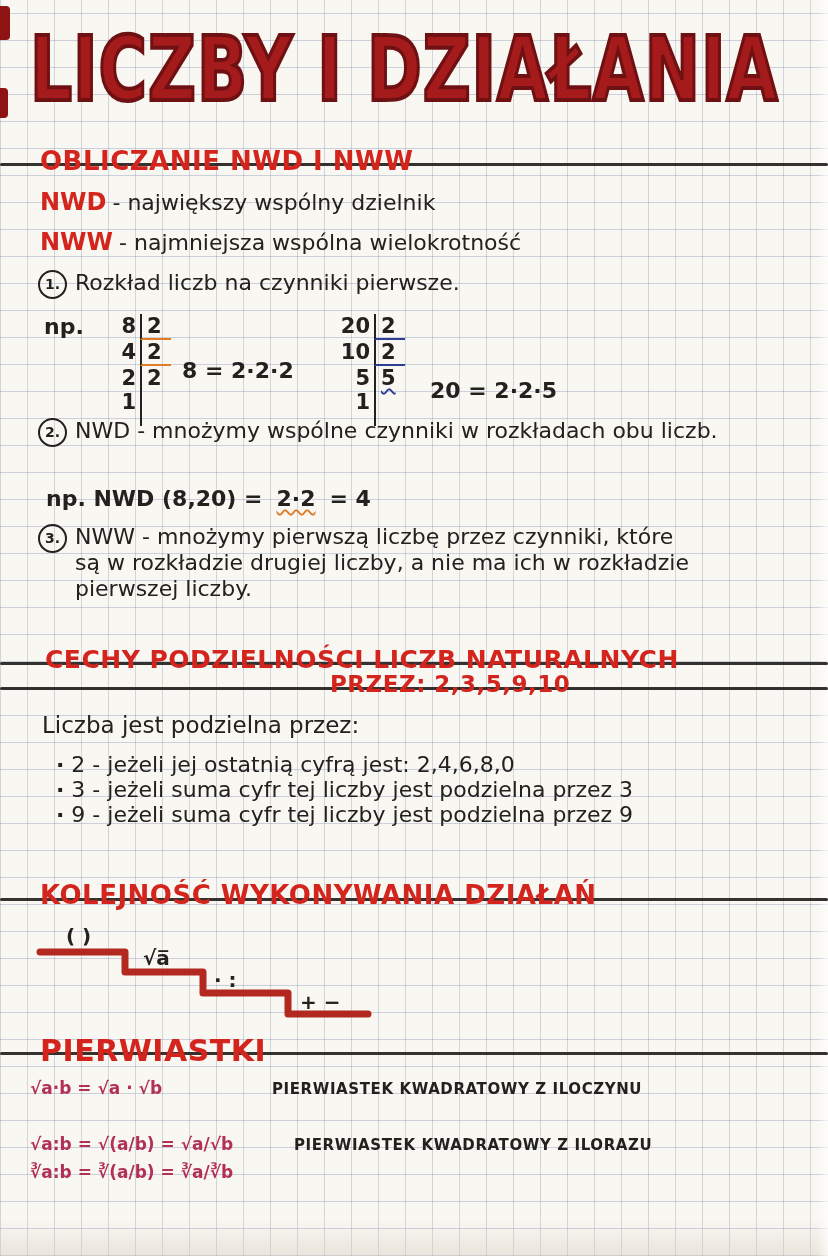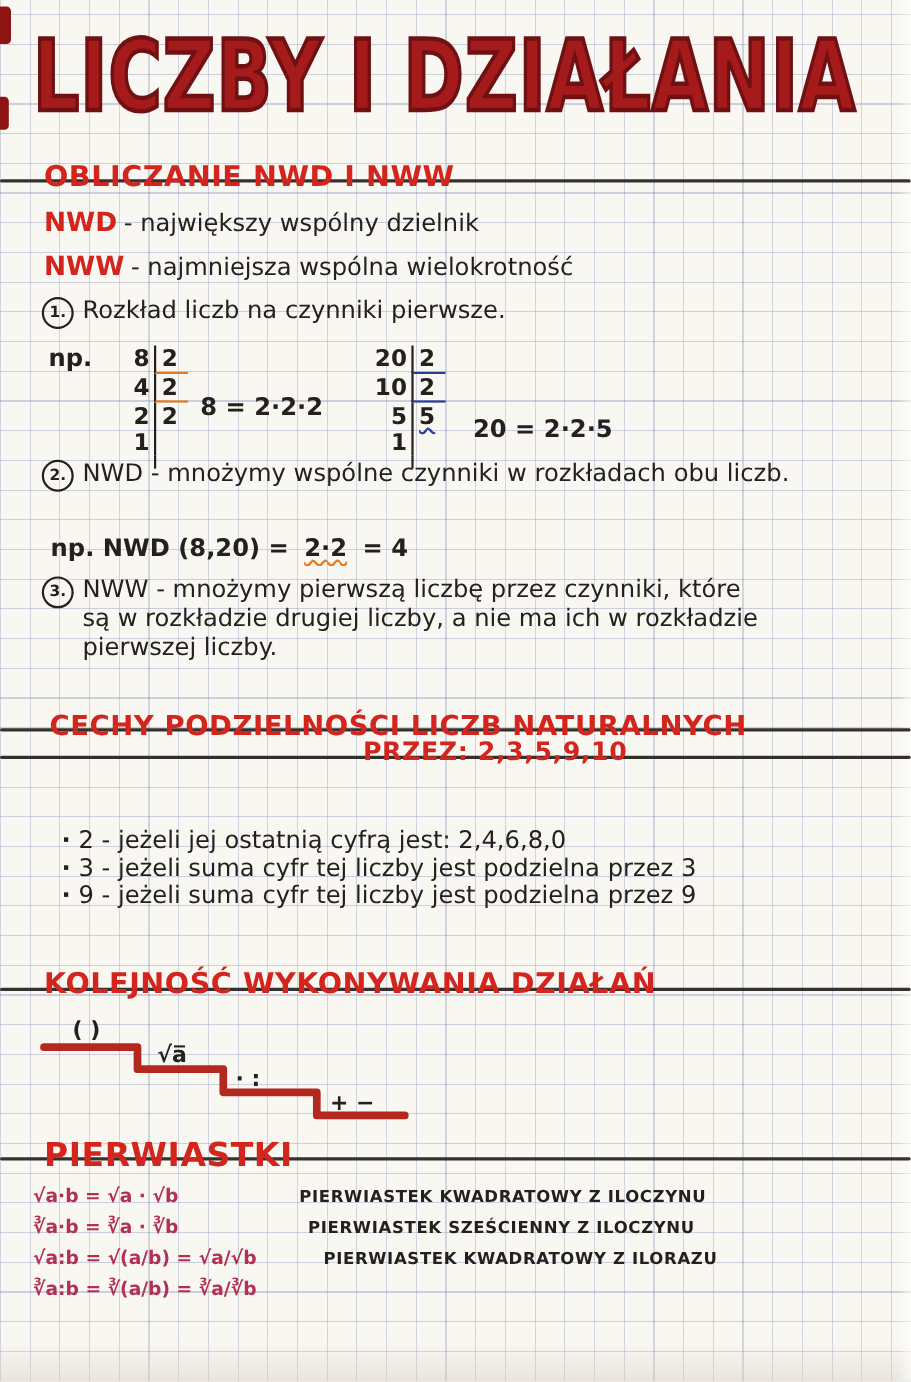--- a/index.html
+++ b/index.html
@@ -152,20 +152,21 @@
     <span class="circle-num">3.</span>
     <span>NWW - mnożymy pierwszą liczbę przez czynniki, które są w rozkładzie drugiej liczby, a nie ma ich w rozkładzie pierwszej liczby.</span>
   </div>
 
 
   <div class="rule-line" style="top:662px;"></div>
   <div class="rule-line" style="top:687px;"></div>
   <div class="red-heading" style="left:45px;top:645px;font-size:25px;">CECHY PODZIELNOŚCI LICZB NATURALNYCH</div>
   <div class="red-heading" style="left:330px;top:671px;font-size:23px;">PRZEZ: 2,3,5,9,10</div>
 
+  <div class="abs hand" style="left:42px;top:712px;font-size:23px;">Liczba jest podzielna przez:</div>
 
   <ul class="rules abs" style="left:56px;top:752px;width:770px;">
     <li>2 - jeżeli jej ostatnią cyfrą jest: 2,4,6,8,0</li>
     <li>3 - jeżeli suma cyfr tej liczby jest podzielna przez 3</li>
     <li>9 - jeżeli suma cyfr tej liczby jest podzielna przez 9</li>
   </ul>
 
   <div class="rule-line" style="top:898px;"></div>
   <div class="red-heading" style="left:40px;top:880px;">KOLEJNOŚĆ WYKONYWANIA DZIAŁAŃ</div>
 
@@ -177,24 +178,20 @@
   <span class="stair-label" style="left:214px;top:968px;">·  :</span>
   <span class="stair-label" style="left:300px;top:990px;">+  −</span>
 
   <div class="rule-line" style="top:1052px;"></div>
   <div class="red-heading" style="left:40px;top:1033px;font-size:30px;">PIERWIASTKI</div>
 
   <div class="root-row" style="left:30px;top:1078px;">
     <span class="root-formula">√a·b = √a · √b</span>
     <span class="root-label" style="padding-left:0px;">PIERWIASTEK KWADRATOWY Z ILOCZYNU</span>
   </div>
-  <div class="root-row" style="left:30px;top:1106px;">
-    <span class="root-formula">∛a·b = ∛a · ∛b</span>
-    <span class="root-label" style="padding-left:8px;">PIERWIASTEK SZEŚCIENNY Z ILOCZYNU</span>
-  </div>
   <div class="root-row" style="left:30px;top:1134px;">
     <span class="root-formula">√a:b = √(a/b) = √a/√b</span>
     <span class="root-label" style="padding-left:22px;">PIERWIASTEK KWADRATOWY Z ILORAZU</span>
   </div>
   <div class="root-row" style="left:30px;top:1162px;">
     <span class="root-formula">∛a:b = ∛(a/b) = ∛a/∛b</span>
   </div>
 
   <div class="bottom-fade"></div>
   <div class="right-fade"></div>

